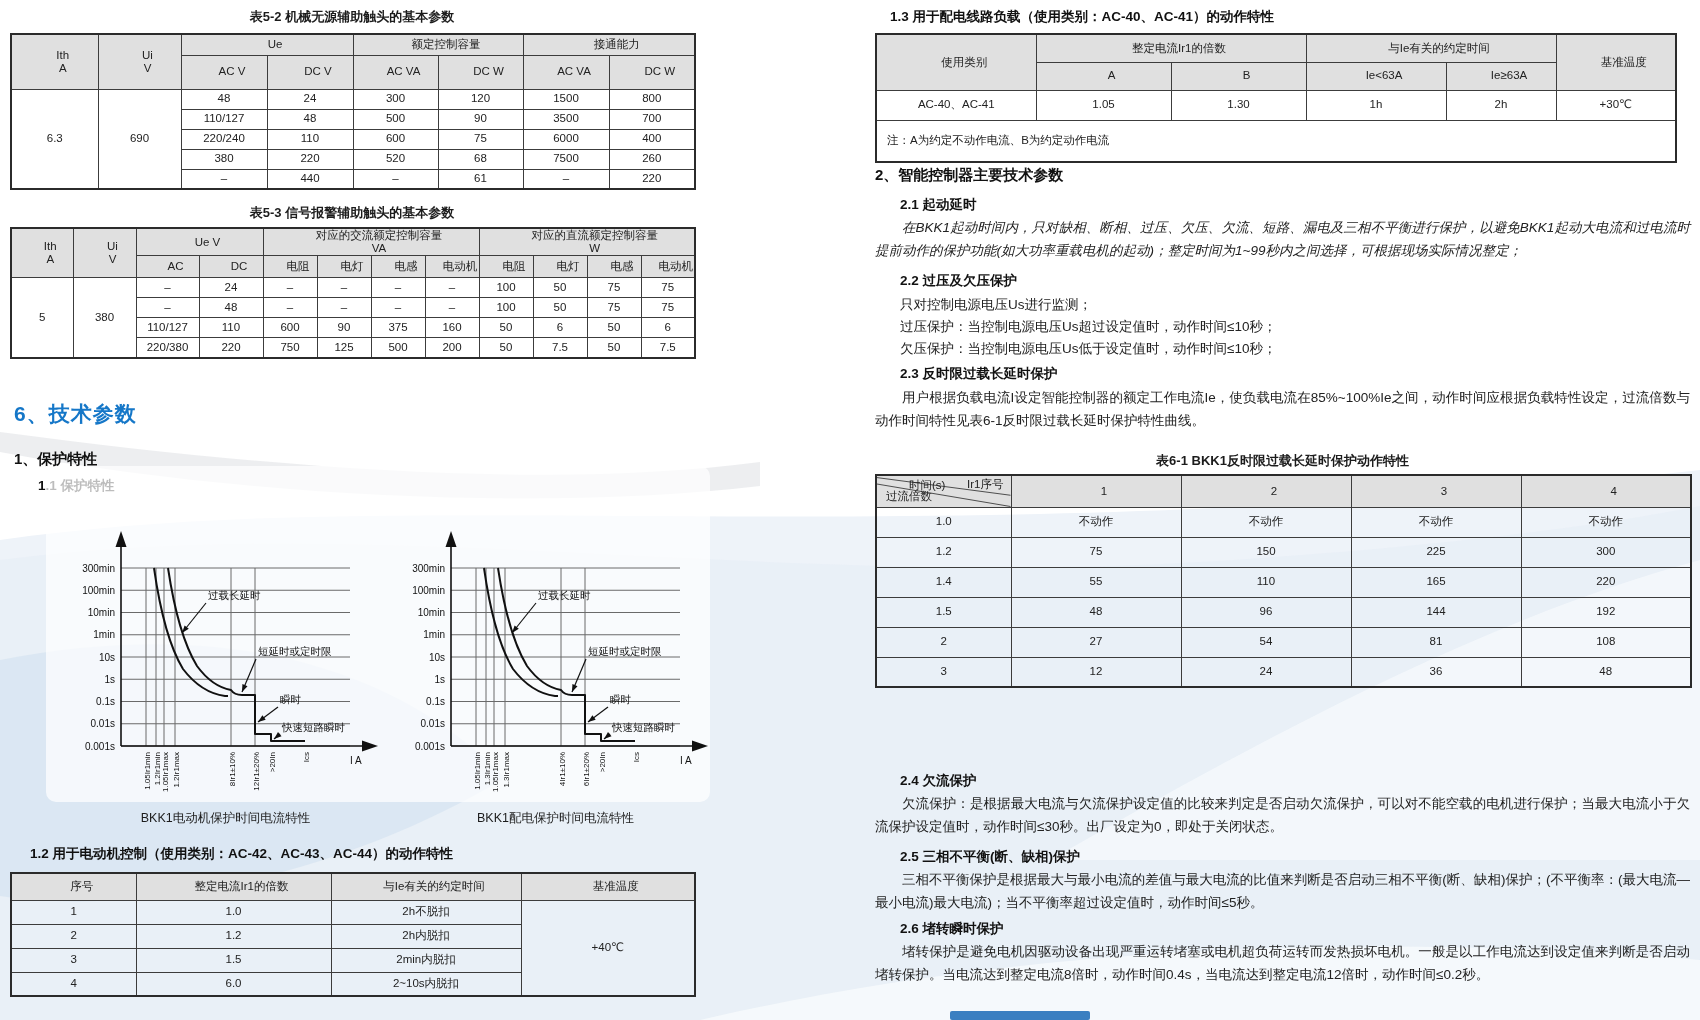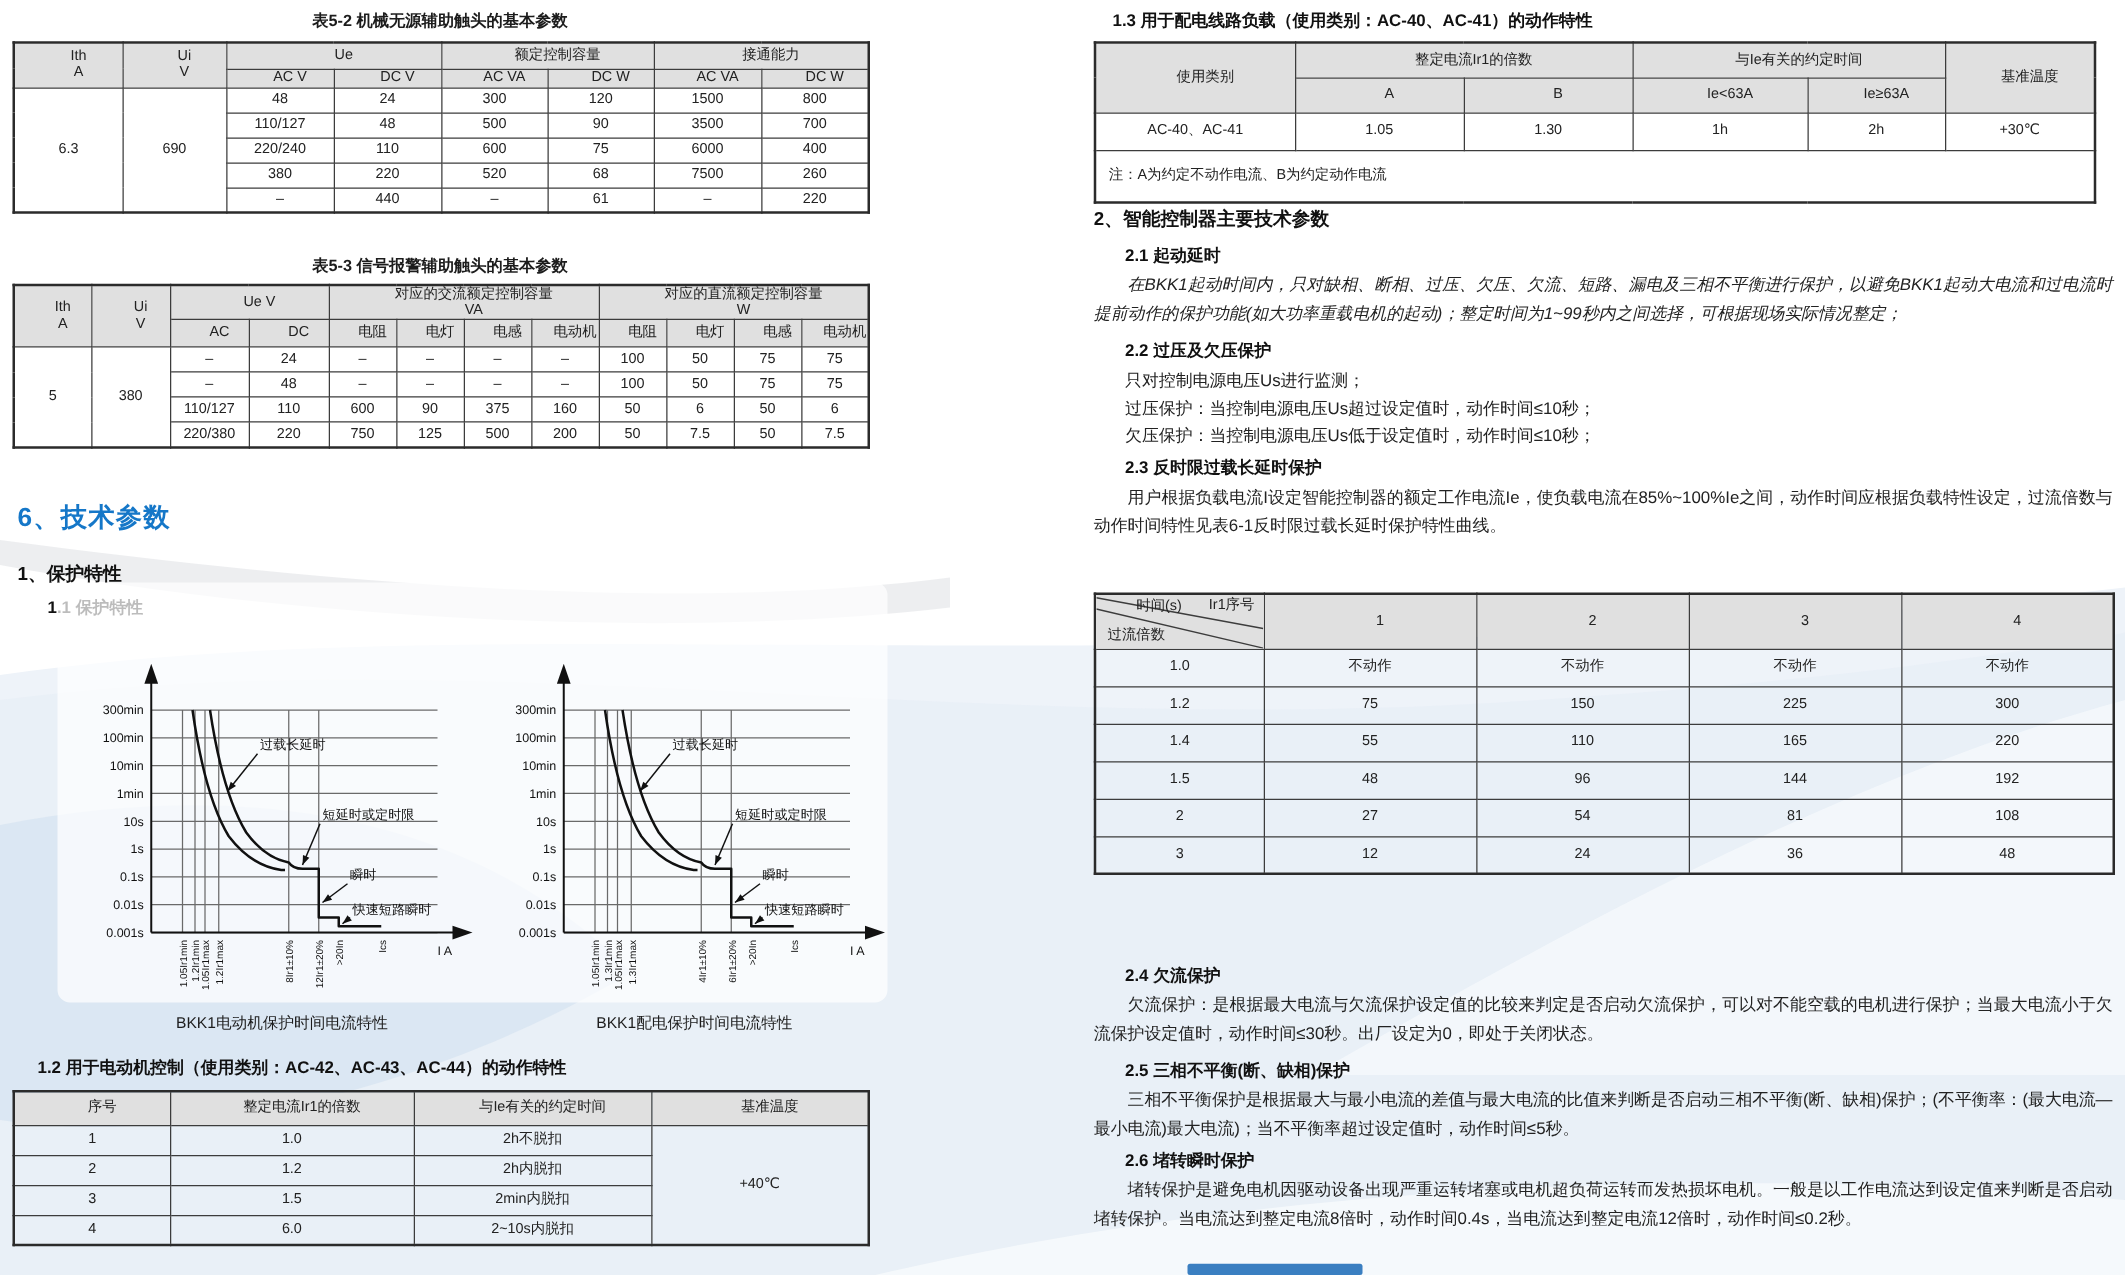--- a/index.html
+++ b/index.html
@@ -64,21 +64,21 @@
               <div>A</div>
             </td>
         <td class="hd" rowspan="2">
               <div>Ui</div>
               <div>V</div>
             </td>
         <td class="hd" colspan="2">Ue</td>
         <td class="hd" colspan="2">额定控制容量</td>
         <td class="hd" colspan="2">接通能力</td>
       </tr>
-      <tr style="height:15px">
+      <tr style="height:34px">
         <td class="hd">AC V</td>
         <td class="hd">DC V</td>
         <td class="hd">AC VA</td>
         <td class="hd">DC W</td>
         <td class="hd">AC VA</td>
         <td class="hd">DC W</td>
       </tr>
       <tr style="height:20px">
         <td rowspan="5">6.3</td>
         <td rowspan="5">690</td>
@@ -433,32 +433,33 @@
   <div class="para indent" style="left:875px;top:216px;width:815px;font-style:italic;">在BKK1起动时间内，只对缺相、断相、过压、欠压、欠流、短路、漏电及三相不平衡进行保护，以避免BKK1起动大电流和过电流时提前动作的保护功能(如大功率重载电机的起动)；整定时间为1~99秒内之间选择，可根据现场实际情况整定；</div>
 
   <div class="h3" style="left:900px;top:272px;">2.2 过压及欠压保护</div>
   <div class="para" style="left:900px;top:293px;width:790px;">只对控制电源电压Us进行监测；</div>
   <div class="para" style="left:900px;top:315px;width:790px;">过压保护：当控制电源电压Us超过设定值时，动作时间≤10秒；</div>
   <div class="para" style="left:900px;top:337px;width:790px;">欠压保护：当控制电源电压Us低于设定值时，动作时间≤10秒；</div>
 
   <div class="h3" style="left:900px;top:365px;">2.3 反时限过载长延时保护</div>
   <div class="para indent" style="left:875px;top:386px;width:815px;">用户根据负载电流I设定智能控制器的额定工作电流Ie，使负载电流在85%~100%Ie之间，动作时间应根据负载特性设定，过流倍数与动作时间特性见表6-1反时限过载长延时保护特性曲线。</div>
 
+  <div class="tt" style="left:875px;top:452px;width:815px;">表6-1 BKK1反时限过载长延时保护动作特性</div>
 
   <div class="layer" style="left:875px;top:474px;width:815px;">
     <table class="tbl">
       <colgroup>
           <col style="width:135px">
           <col style="width:170px">
           <col style="width:170px">
           <col style="width:170px">
           <col style="width:170px">
         </colgroup>
       <tbody>
-          <tr style="height:44px">
+          <tr style="height:32px">
         <td class="hd diag">
           <svg class="dsvg" viewBox="0 0 135 38" preserveAspectRatio="none">
             <line x1="0" y1="2" x2="135" y2="24" stroke="#3c3c3c" stroke-width="1"></line>
             <line x1="0" y1="10" x2="135" y2="38" stroke="#3c3c3c" stroke-width="1"></line>
           </svg>
           <span class="d1">时间(s)</span>
           <span class="d2">Ir1序号</span>
           <span class="d3">过流倍数</span>
         </td>
         <td class="hd">1</td>

